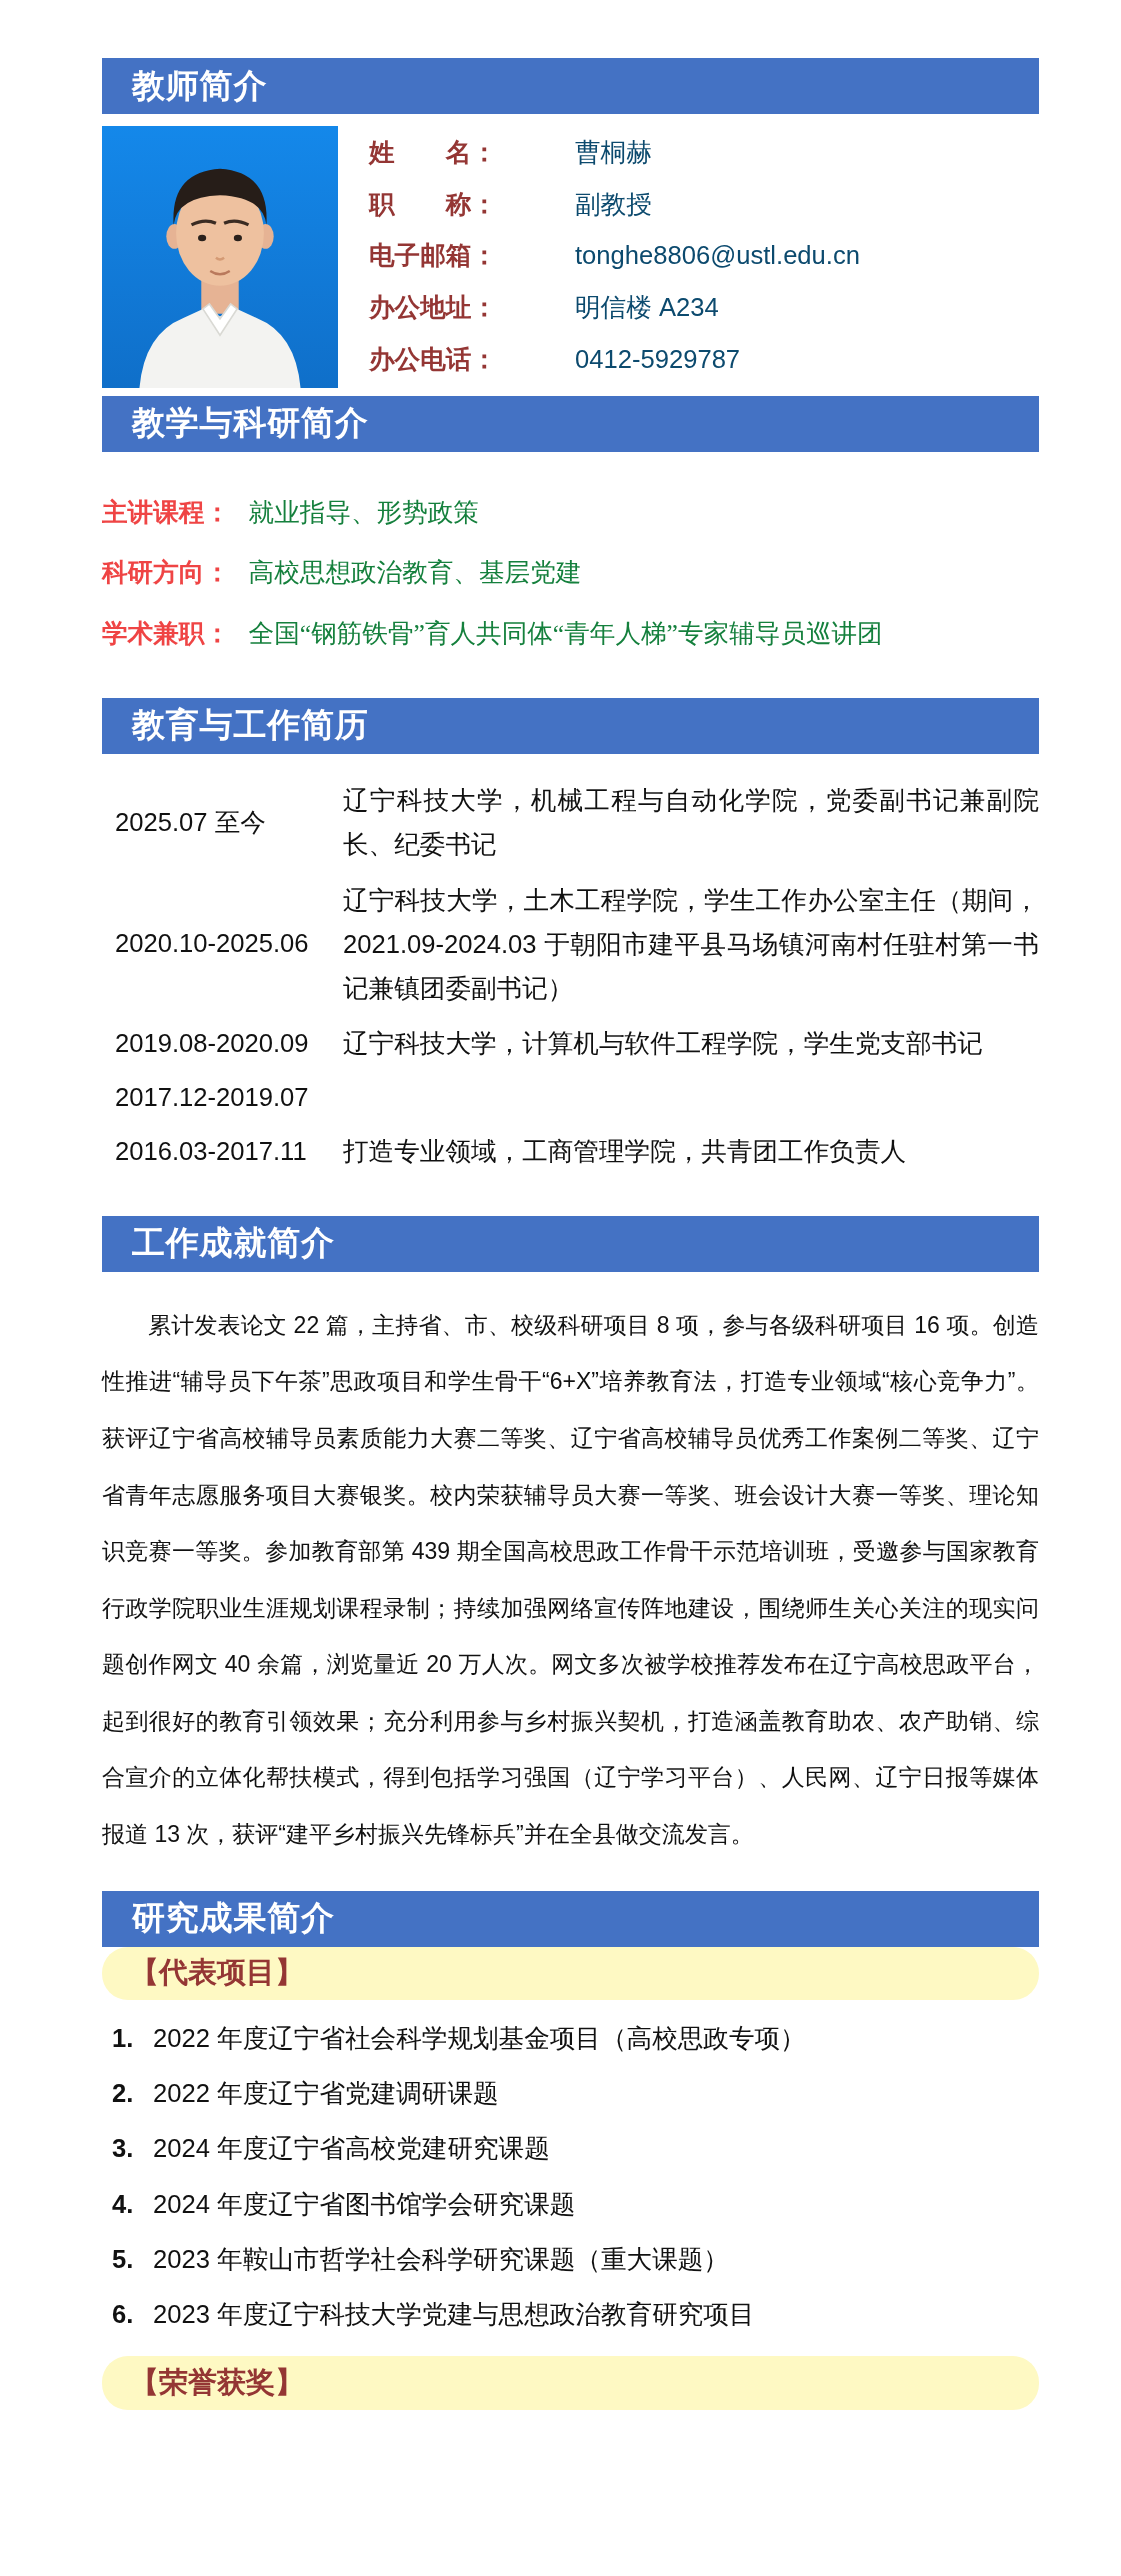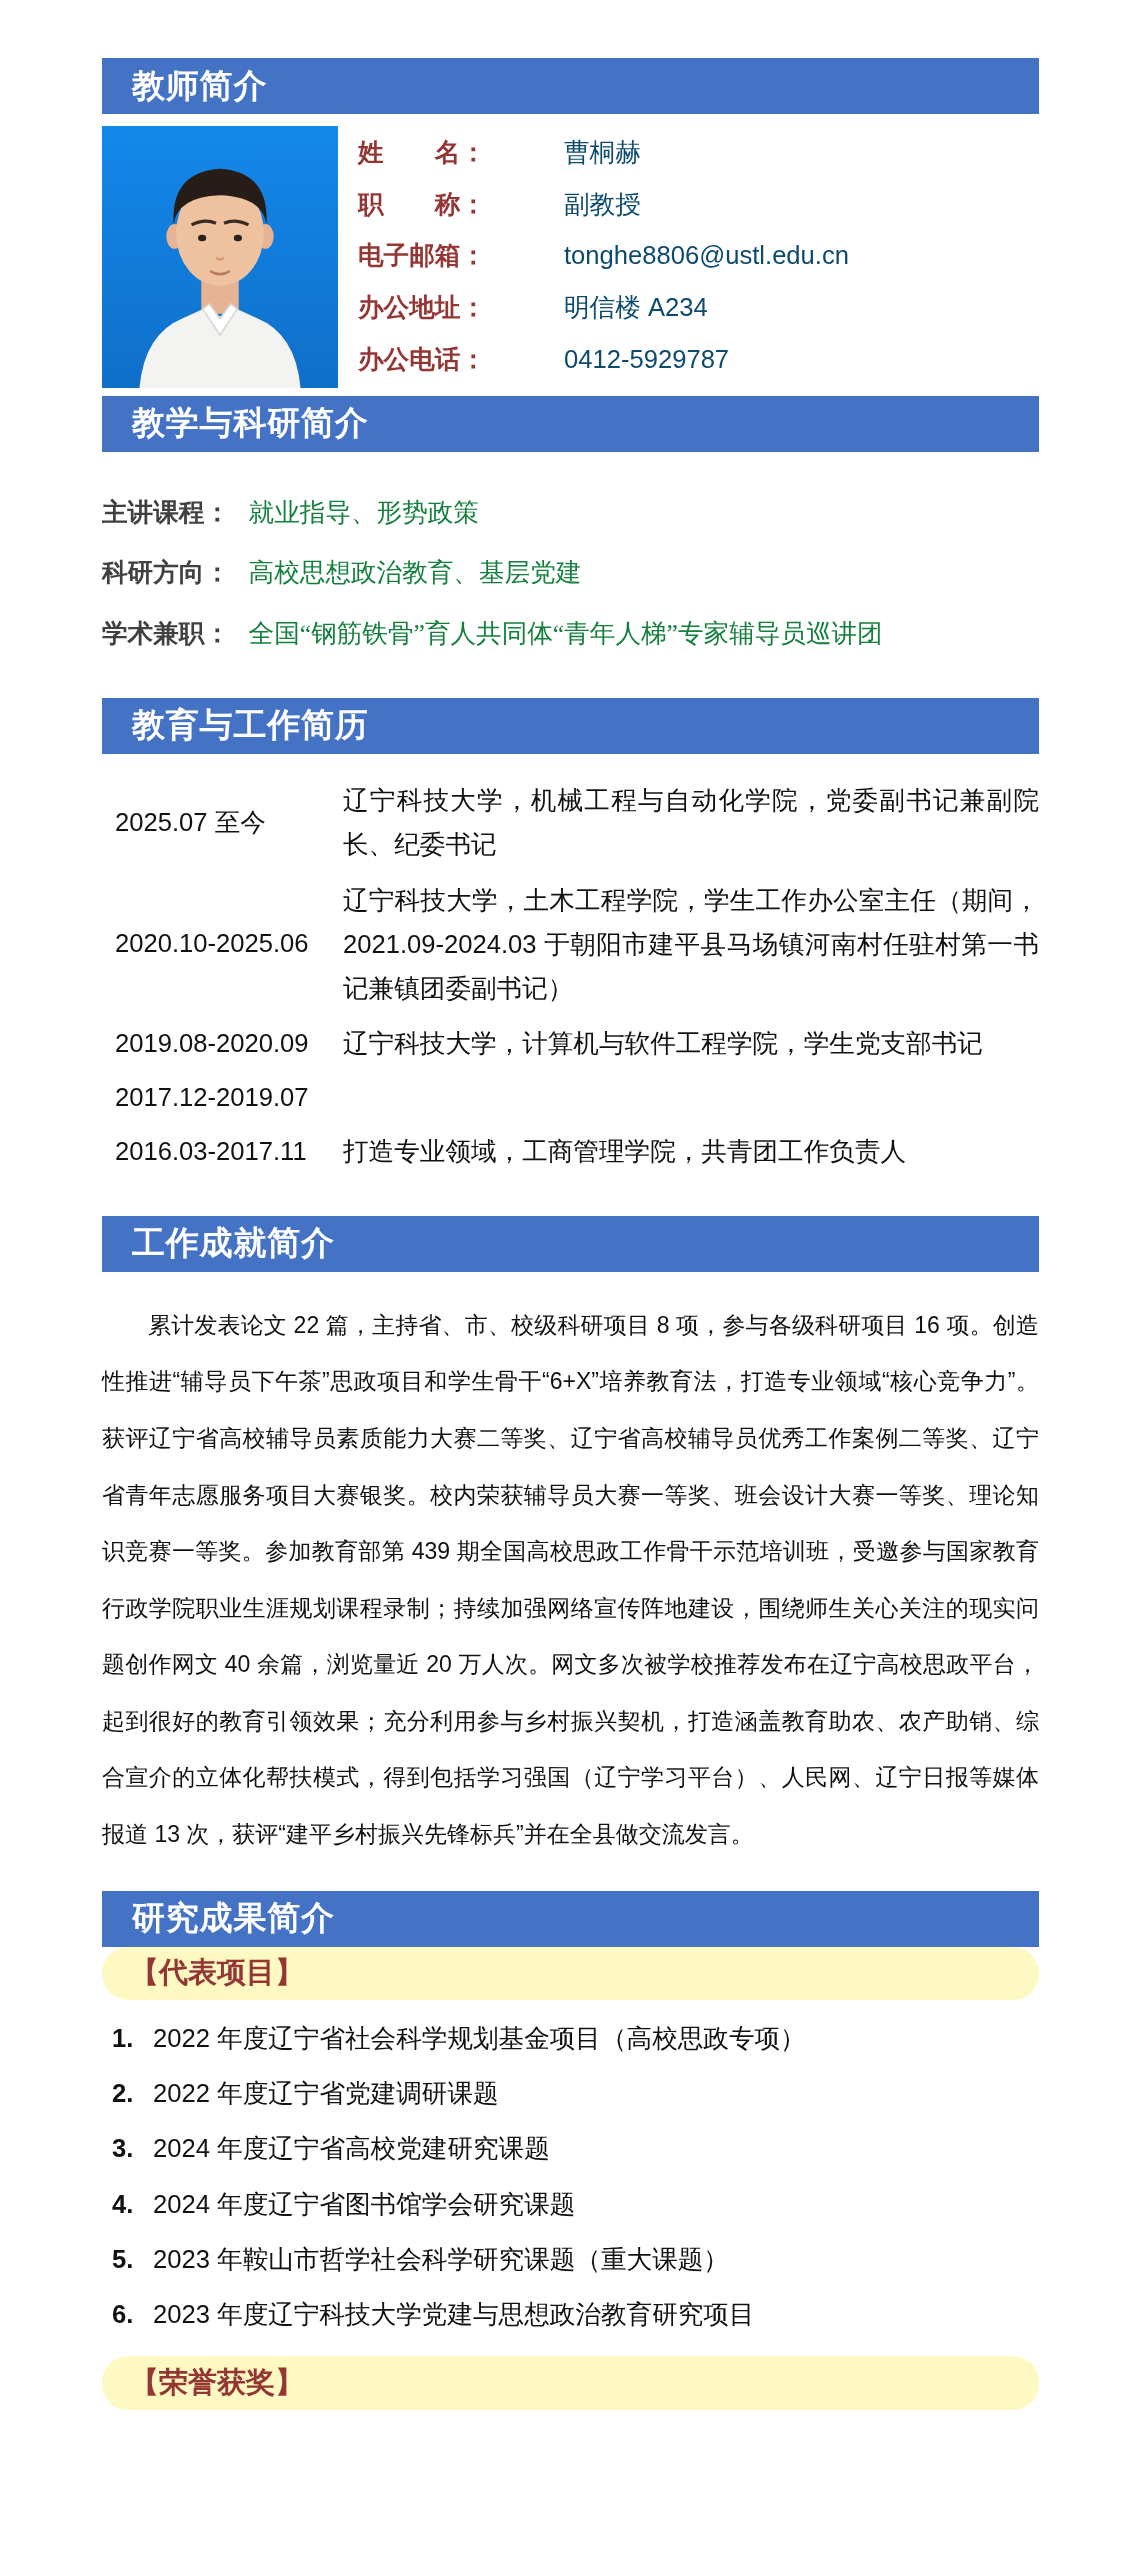--- a/index.html
+++ b/index.html
@@ -9,34 +9,34 @@
     width:1121px; height:2576px; margin:0 auto; background:#ffffff;
     padding:58px 82px 0 102px; overflow:hidden; position:relative;
   }
   
   .bar {
     background:#4472C4; color:#ffffff; height:56px;
     display:flex; align-items:center; padding:0 30px;
     font-size:33px; font-weight:bold; letter-spacing:0.8px;
   }
   
-  .profile { display:flex; margin-top:11.5px; gap:20px; height:262px; }
+  .profile { display:flex; margin-top:11.5px; gap:31px; height:262px; }
   .photo { width:236px; height:262px; flex:none; }
   .photo svg { width:100%; height:100%; display:block; }
   .fields {
     flex:1; display:flex; flex-direction:column;
     justify-content:space-between; padding:11.5px 0 13px 0;
   }
   .field-row { display:flex; align-items:baseline; font-size:25.6px; line-height:1.2; }
   .flabel { color:#943634; font-weight:bold; width:206px; flex:none; }
   .fvalue { color:#0c4a6e; }
   
   .teaching { padding:18px 0 21.4px 0; }
   .teach-row { font-size:25.6px; margin:25px 0; line-height:1.35; }
-  .tlabel { color:#404040; font-weight:bold; margin-right:11.5px; }
+  .tlabel { color:#ef4444; font-weight:bold; margin-right:11.5px; }
   .tvalue { color:#15803d;font-family:Liberation Serif, serif; }
   
   .career { padding:13px 0 18px 0; }
   .career-row { display:flex; margin:11.5px 0; font-size:25.6px; }
   .period { width:241px; flex:none; padding-left:13px; align-self:center; line-height:1.6; }
   .desc { flex:1; text-align:justify; line-height:1.72; }
   
   .work-paragraph {
     font-size:23px; line-height:2.46; text-align:justify;
     text-indent:2em; margin:25px 0 28px 0; color:#111;

